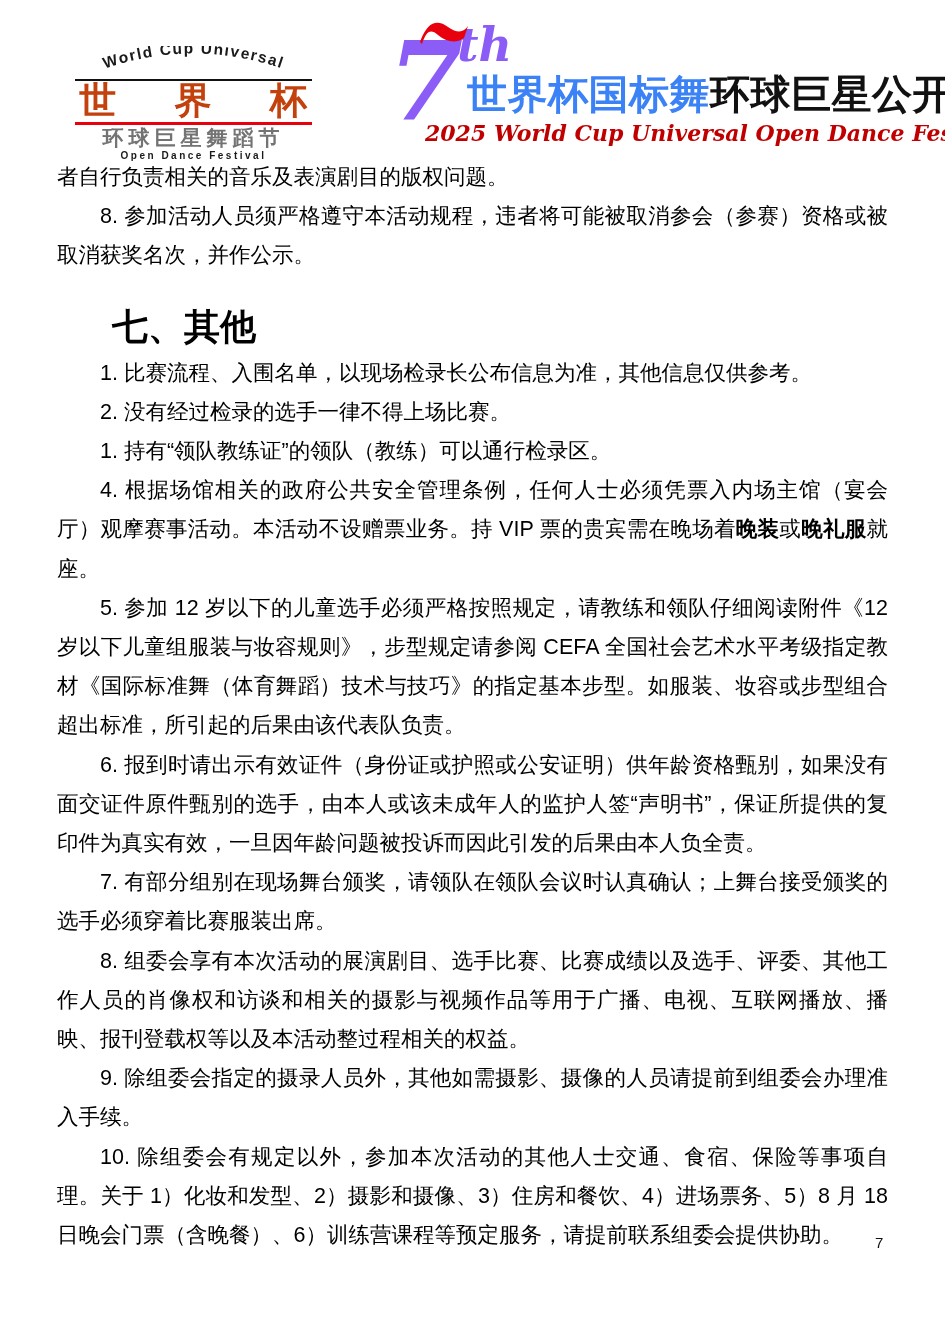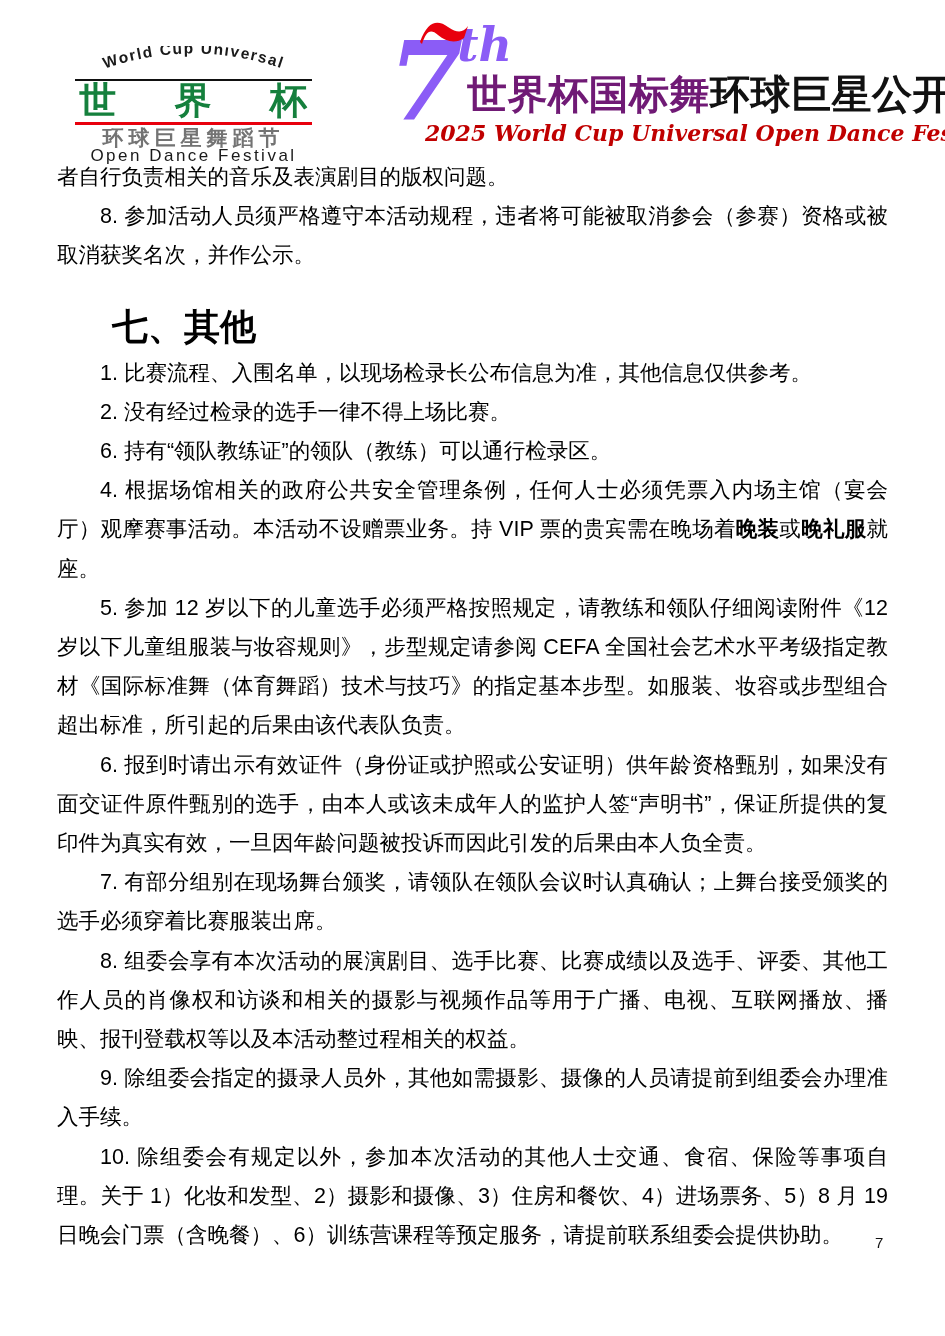--- a/index.html
+++ b/index.html
@@ -13,41 +13,41 @@
     overflow:hidden;
   }
 
   
   .hdr{position:absolute;left:0;top:0;width:945px;height:160px;}
 
   .logo-left{position:absolute;left:75px;top:46px;width:237px;text-align:center;}
   .logo-left svg{display:block;margin:0 auto;}
   .logo-left .blackline{border-top:2.5px solid #111;margin:1px 0 0 0;}
   .cup-cn{
-    color:#15803d;font-weight:900;font-size:37px;line-height:40px;
+    color:#c2410c;font-weight:900;font-size:37px;line-height:40px;
     word-spacing:46px;white-space:nowrap;letter-spacing:1px;
   }
   .logo-left .redline{border-top:3.5px solid #e8000d;margin:1px 0 2px 0;}
   .fest-cn{font-weight:900;font-size:21px;line-height:22px;letter-spacing:5px;color:#737373;white-space:nowrap;}
-  .fest-en{font-weight:normal;font-size:17px;line-height:13px;letter-spacing:2.5px;color:#1a1a1a;white-space:nowrap;}
+  .fest-en{font-weight:bold;font-size:10px;line-height:13px;letter-spacing:2.5px;color:#1a1a1a;white-space:nowrap;}
 
   .logo-right{position:absolute;left:383px;top:32px;width:520px;height:125px;}
   .edition{
     position:absolute;left:5px;top:-10px;
     font-family:"DejaVu Serif", serif;font-style:italic;font-weight:bold;
     color:#8b5cf6;line-height:1;white-space:nowrap;
   }
   .edition .digit{font-size:108px;}
   .edition .th{font-size:46px;vertical-align:58px;margin-left:-6px;}
   .edition .flag{position:absolute;left:30px;top:-4px;}
   .r-title{
     position:absolute;left:84px;top:40px;
     font-size:40px;font-weight:900;letter-spacing:0.5px;line-height:44px;white-space:nowrap;
   }
-  .r-title .red{color:#701a75;}
+  .r-title .red{color:#3b82f6;}
   .r-title .blk{color:#111;}
   .r-sub{
     position:absolute;left:42px;top:88px;width:470px;text-align:center;
     font-family:"DejaVu Serif", serif;font-style:italic;font-weight:bold;
     font-size:22px;color:#c00000;white-space:nowrap;
   }
 
   
   .body{
     position:absolute;left:57px;top:150px;width:831px;
@@ -104,24 +104,24 @@
   </div>
 
   <div class="body">
     <p class="cont">者自行负责相关的音乐及表演剧目的版权问题。</p>
     <p>8. 参加活动人员须严格遵守本活动规程，违者将可能被取消参会（参赛）资格或被取消获奖名次，并作公示。</p>
 
     <h2>七、其他</h2>
 
     <p>1. 比赛流程、入围名单，以现场检录长公布信息为准，其他信息仅供参考。</p>
     <p>2. 没有经过检录的选手一律不得上场比赛。</p>
-    <p>6. 持有“领队教练证”的领队（教练）可以通行检录区。</p>
+    <p>1. 持有“领队教练证”的领队（教练）可以通行检录区。</p>
     <p><span>4. 根据场馆相关的政府公共安全管理条例，任何人士必须凭票入内场主馆（宴会厅）观摩赛事活动。本活动不设赠票业务。持 VIP 票的贵宾需在晚场着</span><b>晚装</b><span>或</span><b>晚礼服</b><span>就座。</span></p>
     <p>5. 参加 12 岁以下的儿童选手必须严格按照规定，请教练和领队仔细阅读附件《12 岁以下儿童组服装与妆容规则》，步型规定请参阅 CEFA 全国社会艺术水平考级指定教材《国际标准舞（体育舞蹈）技术与技巧》的指定基本步型。如服装、妆容或步型组合超出标准，所引起的后果由该代表队负责。</p>
     <p>6. 报到时请出示有效证件（身份证或护照或公安证明）供年龄资格甄别，如果没有面交证件原件甄别的选手，由本人或该未成年人的监护人签“声明书”，保证所提供的复印件为真实有效，一旦因年龄问题被投诉而因此引发的后果由本人负全责。</p>
     <p>7. 有部分组别在现场舞台颁奖，请领队在领队会议时认真确认；上舞台接受颁奖的选手必须穿着比赛服装出席。</p>
     <p>8. 组委会享有本次活动的展演剧目、选手比赛、比赛成绩以及选手、评委、其他工作人员的肖像权和访谈和相关的摄影与视频作品等用于广播、电视、互联网播放、播映、报刊登载权等以及本活动整过程相关的权益。</p>
     <p>9. 除组委会指定的摄录人员外，其他如需摄影、摄像的人员请提前到组委会办理准入手续。</p>
-    <p>10. 除组委会有规定以外，参加本次活动的其他人士交通、食宿、保险等事项自理。关于 1）化妆和发型、2）摄影和摄像、3）住房和餐饮、4）进场票务、5）8 月 19 日晚会门票（含晚餐）、6）训练营课程等预定服务，请提前联系组委会提供协助。</p>
+    <p>10. 除组委会有规定以外，参加本次活动的其他人士交通、食宿、保险等事项自理。关于 1）化妆和发型、2）摄影和摄像、3）住房和餐饮、4）进场票务、5）8 月 18 日晚会门票（含晚餐）、6）训练营课程等预定服务，请提前联系组委会提供协助。</p>
   </div>
 
   <div class="pagenum">7</div>
 </div>
 
 </body></html>

